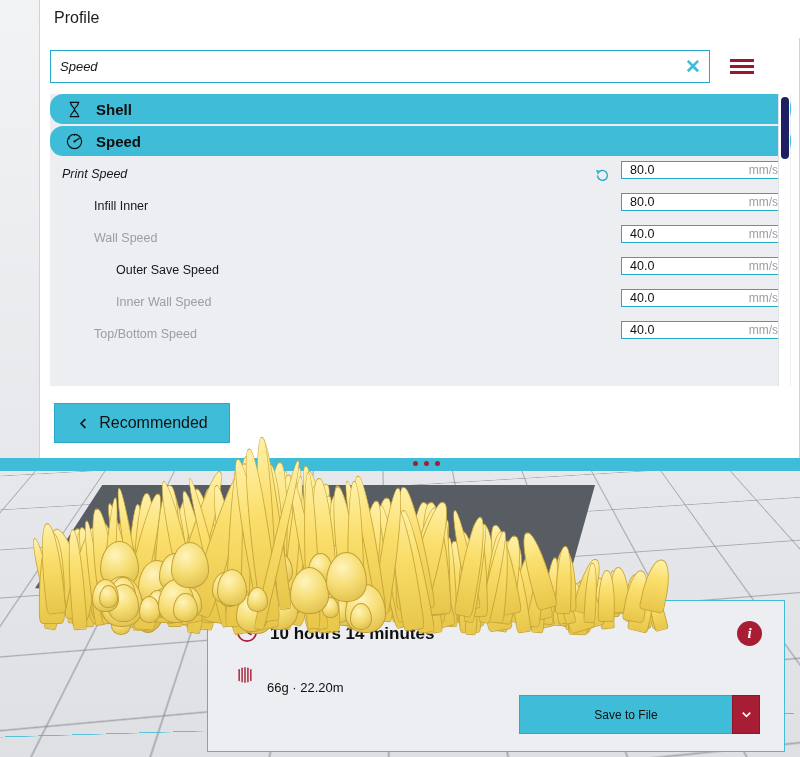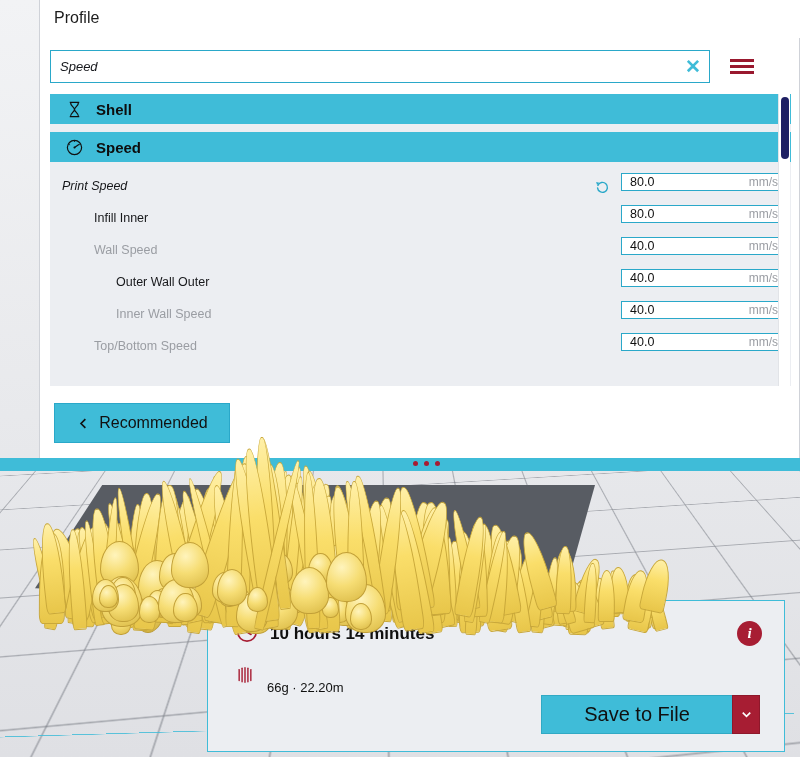--- a/index.html
+++ b/index.html
@@ -107,23 +107,23 @@
     display: block; height: 3px; background: #99182e; margin: 3px 0;
   }
 
   
   .settings-list {
     position: absolute; left: 10px; top: 96px; width: 741px; height: 292px;
     background: #eceef2; overflow: hidden;
   }
   .settings-inner { position: relative; width: 741px; }
   .cat-row {
-    height: 30px; margin-bottom: 8px;
+    height: 30px; margin-bottom: 2px;
     background: #3fbcd8; display: flex; align-items: center;
-    padding-left: 10px; cursor: pointer;
+    padding-left: 10px; cursor: pointer; border-radius: 13px;
   }
   .cat-icon { width: 28px; display: flex; justify-content: center; align-items: center; }
   .cat-label { font-size: 15px; font-weight: bold; color: #0d0d0d; margin-left: 8px; }
 
   .set-row {
     height: 32px; display: flex; align-items: center; position: relative;
   }
   .set-label { font-size: 12.5px; white-space: nowrap; }
   .set-label.lv0 { padding-left: 12px; font-style: italic; color: #17181b; }
   .set-label.lv1 { padding-left: 44px; color: #17181b; }
@@ -188,23 +188,23 @@
     font-family: "Liberation Serif", serif; cursor: pointer;
   }
   .preview-btn {
     position: absolute; left: 25px; top: 94px; width: 297px; height: 39px;
     background: #3fbcd8; border: 1px solid #31a9c4;
     display: flex; align-items: center; justify-content: center;
     font-size: 14.5px; color: #101010; cursor: pointer;
   }
   .save-group { position: absolute; right: 24px; top: 94px; display: flex; height: 39px; }
   .save-btn {
-    width: 191px; background: #3fbcd8; border: 1px solid #31a9c4; border-right: none;
+    width: 213px; background: #3fbcd8; border: 1px solid #31a9c4; border-right: none;
     display: flex; align-items: center; justify-content: center;
-    font-size: 20px; color: #101010; cursor: pointer;
+    font-size: 12px; color: #101010; cursor: pointer;
   }
   .save-caret {
     width: 28px; background: #a71d33; border: 1px solid #8e182b;
     display: flex; align-items: center; justify-content: center; cursor: pointer;
     color: #fff;
   }
 </style>
 </head>
 <body>
 
@@ -539,21 +539,21 @@
             </span>
           </div>
           <div class="set-row">
             <span class="set-label lv1 dim">Wall Speed</span>
             <span class="set-value">
               <span class="val">40.0</span>
               <span class="unit">mm/s</span>
             </span>
           </div>
           <div class="set-row">
-            <span class="set-label lv2">Outer Wall Outer</span>
+            <span class="set-label lv2">Outer Save Speed</span>
             <span class="set-value">
               <span class="val">40.0</span>
               <span class="unit">mm/s</span>
             </span>
           </div>
           <div class="set-row">
             <span class="set-label lv2 dim">Inner Wall Speed</span>
             <span class="set-value">
               <span class="val">40.0</span>
               <span class="unit">mm/s</span>

